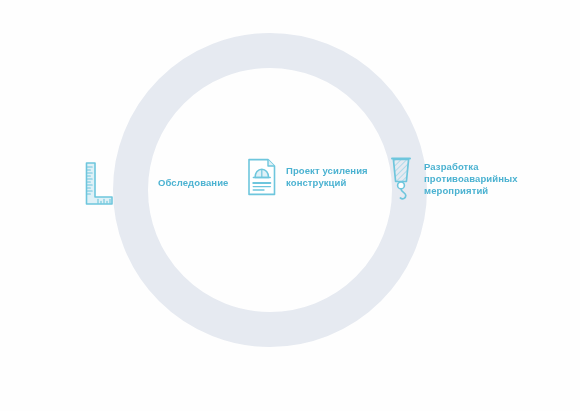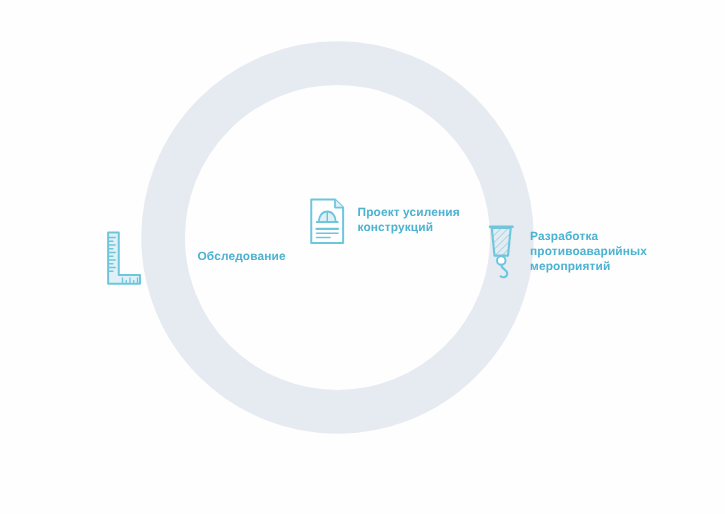--- a/index.html
+++ b/index.html
@@ -54,25 +54,25 @@
   }
   .step-label {
     font-size: 9.5px;
     font-weight: bold;
     line-height: 12.5px;
     color: #4bb2d1;
     letter-spacing: .1px;
     white-space: pre-line;
   }
 
-  #step-1 { left: 84px;  top: 184px; gap: 44px; }
+  #step-1 { left: 84px;  top: 161px; gap: 44px; }
   #step-1 .step-icon { width: 30px; height: 45px; }
   #step-2 { left: 247px; top: 158px; }
   #step-2 .step-icon { width: 30px; height: 38px; }
-  #step-3 { left: 387px; top: 179px; justify-content: flex-end; }
+  #step-3 { left: 387px; top: 156px; justify-content: flex-end; }
   #step-3 .step-icon { width: 28px; height: 45px; }
   #step-3 .step-label { line-height: 12px; }
 </style>
 </head>
 <body>
 
 <div id="stage">
 
   <div class="ring"></div>
 

